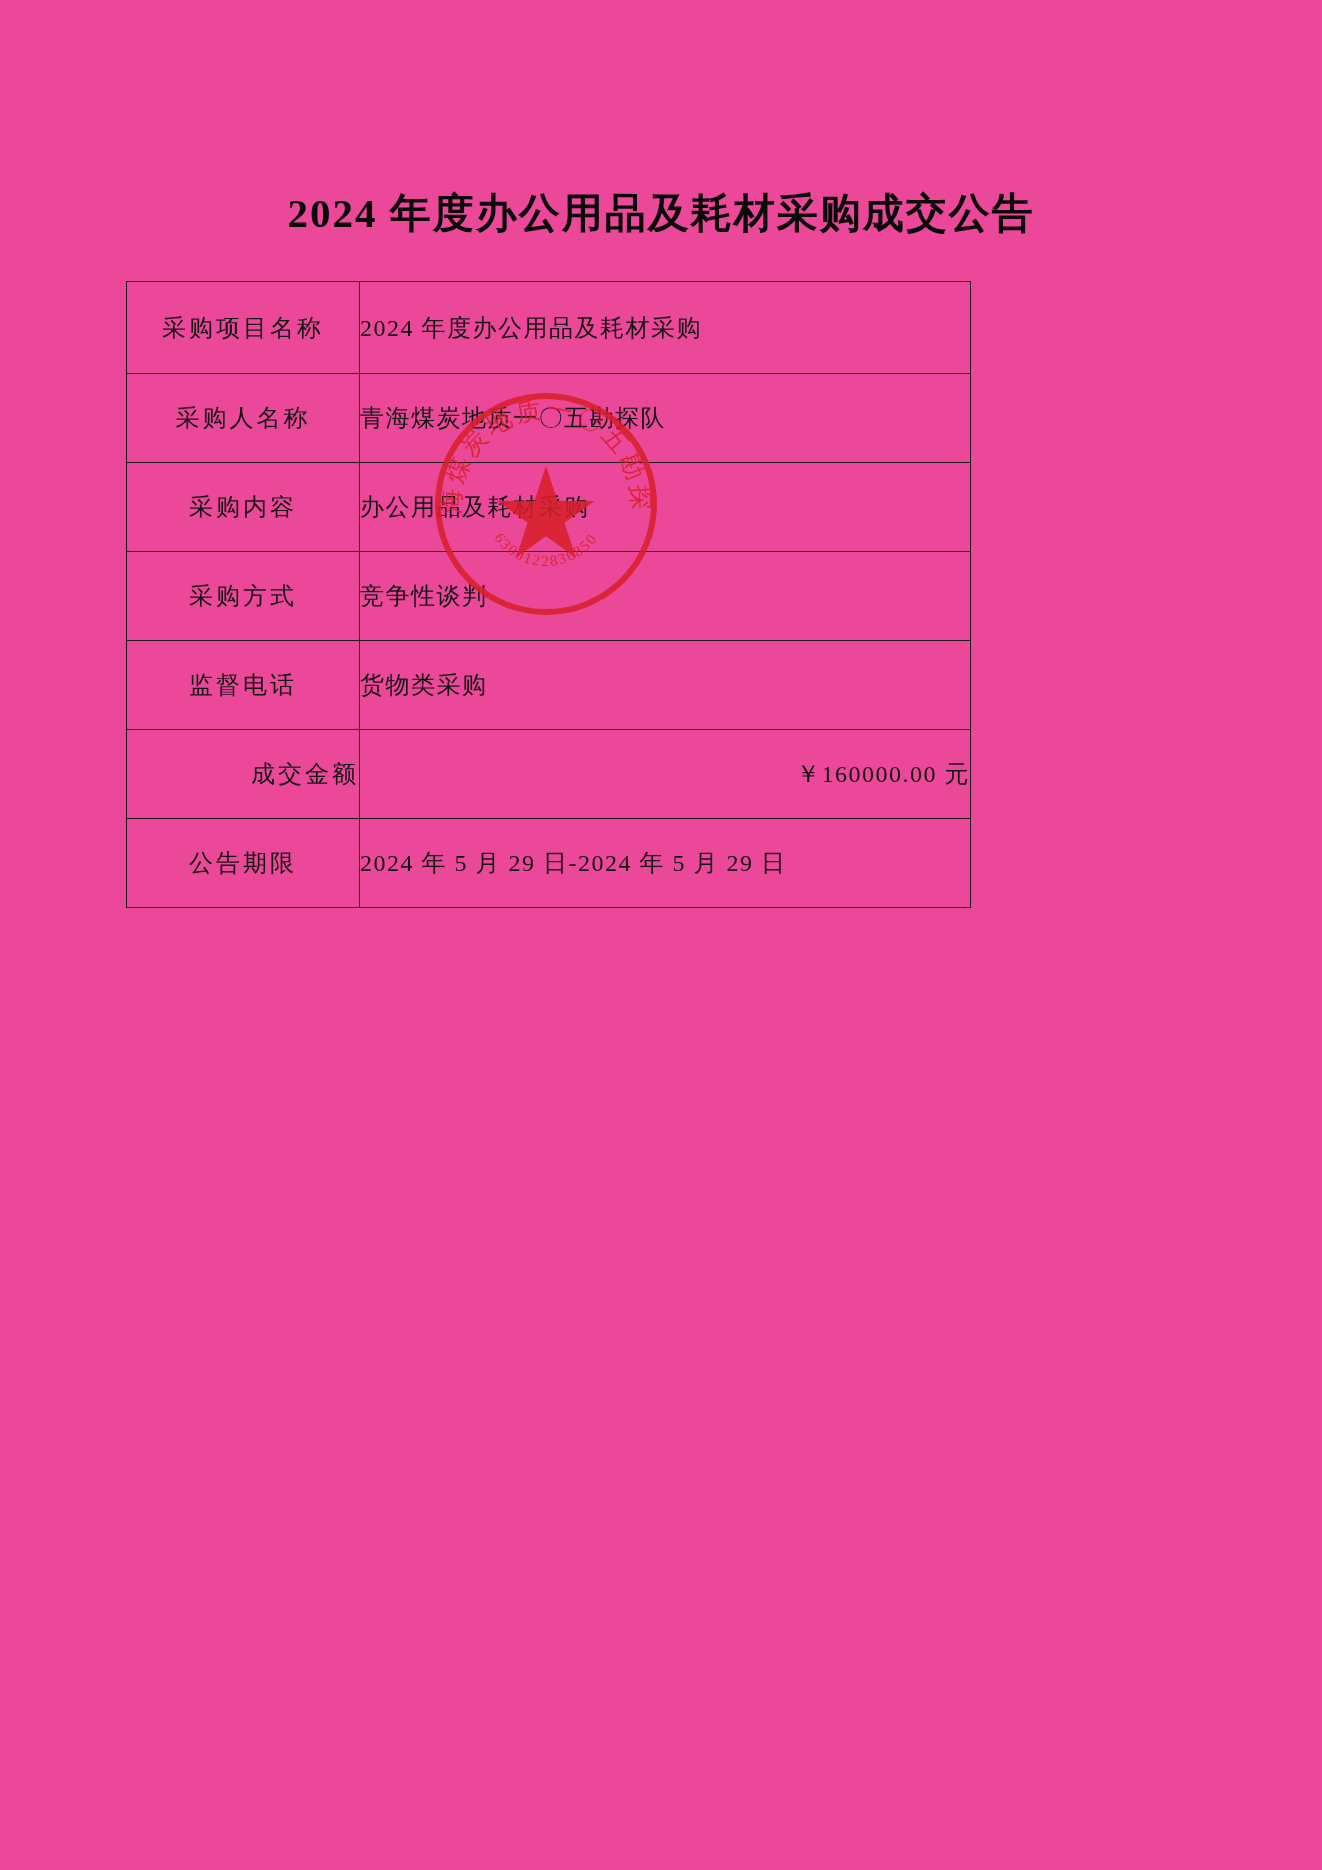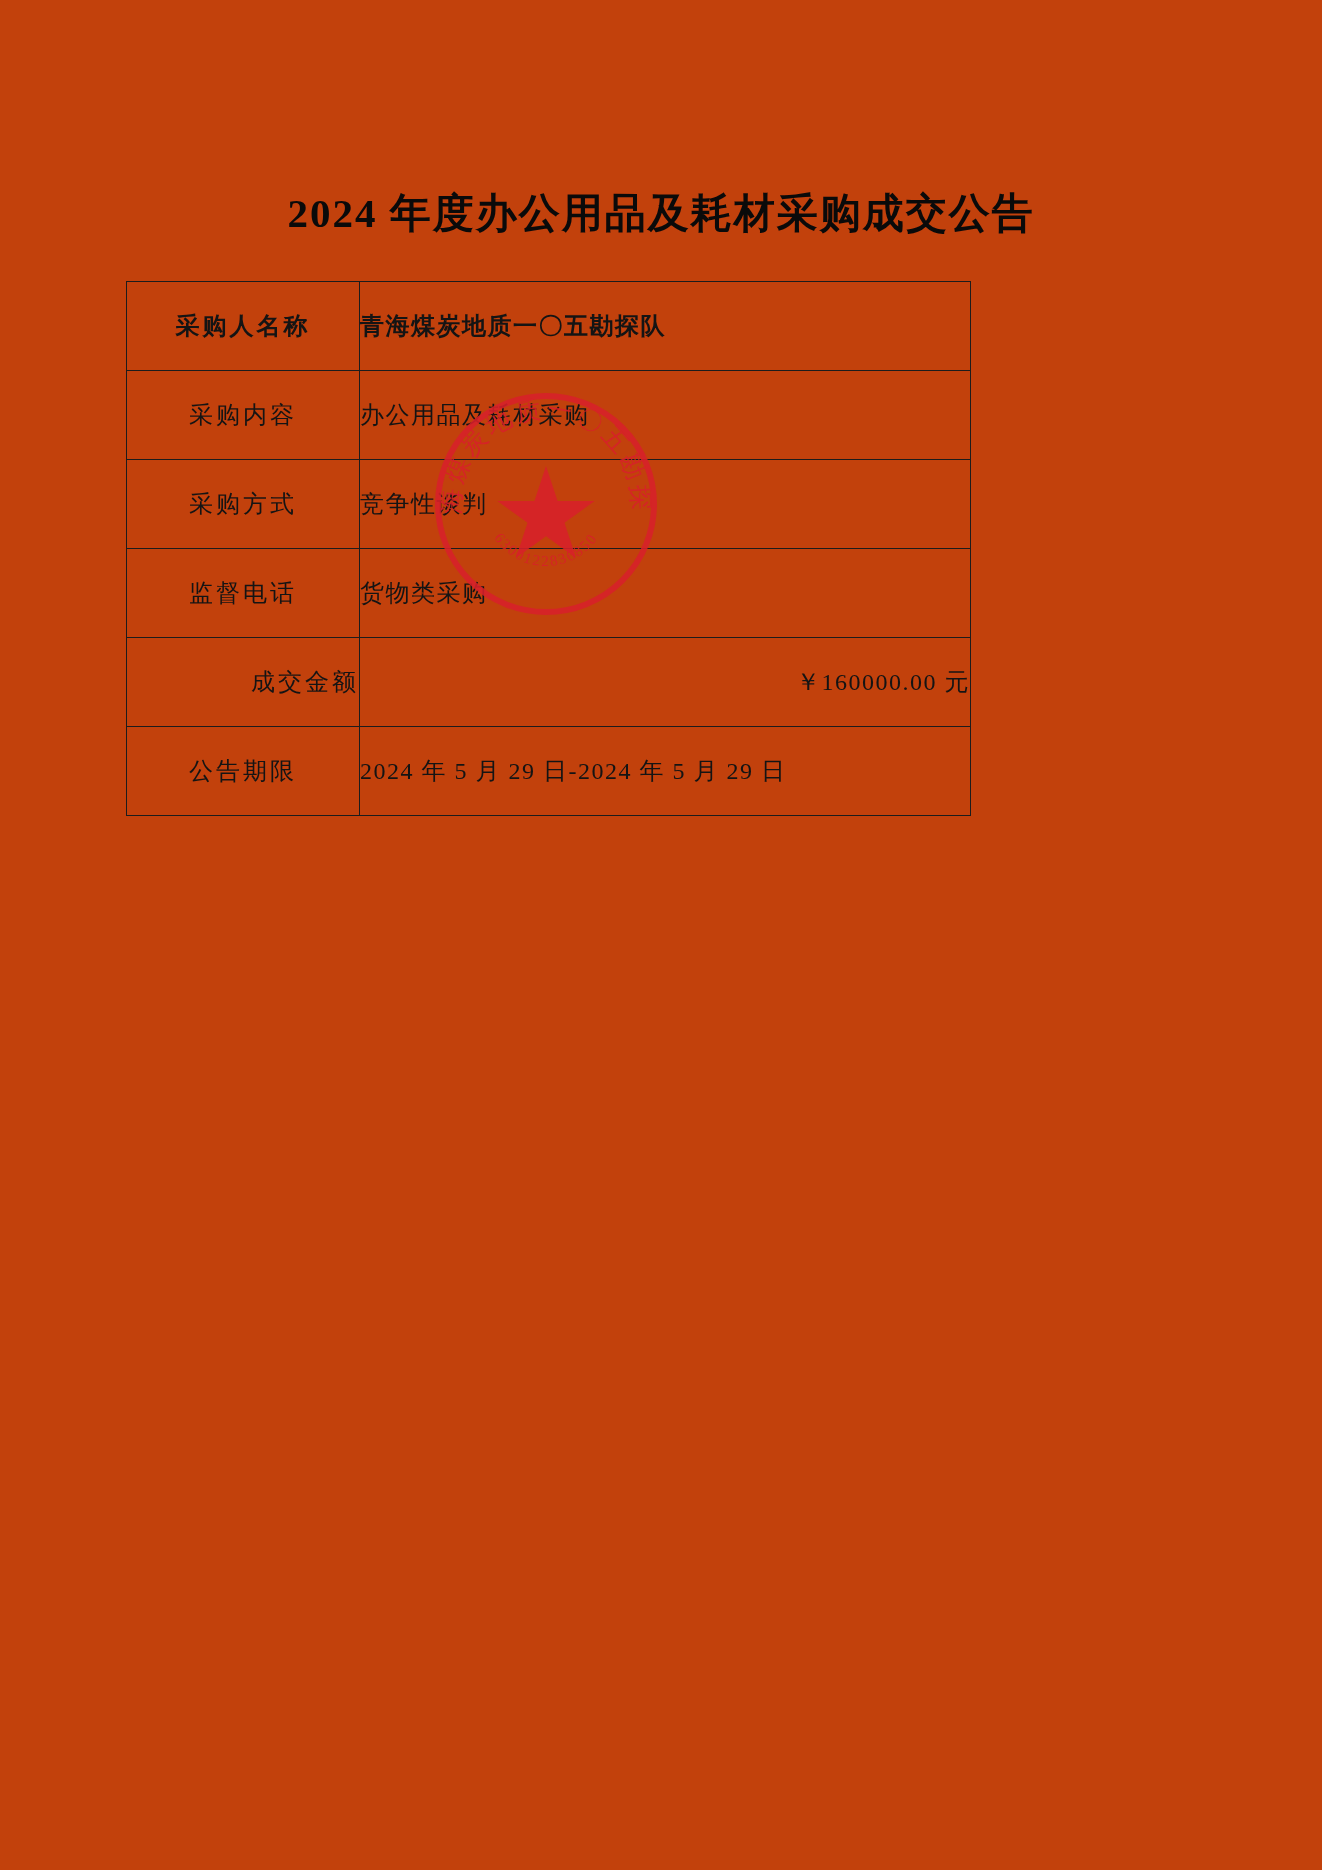--- a/index.html
+++ b/index.html
@@ -12,21 +12,21 @@
     height: 1870px;
     position: relative;
     font-family: "Liberation Serif", "DejaVu Serif", serif;
     color: #111;
     overflow: hidden;
   }
 
   .page {
     position: absolute;
     inset: 0;
-    background: #c2410c;
+    background: #ec4899;
   }
 
   .doc-title {
     position: absolute;
     top: 186px;
     left: 0;
     width: 100%;
     text-align: center;
     font-size: 41px;
     font-weight: bold;
@@ -56,21 +56,21 @@
     letter-spacing: 3px;
     font-family: "Liberation Serif", "DejaVu Serif", serif;
   }
   td.value {
     padding-left: 18px;
     text-align: left;
     letter-spacing: 1.5px;
     font-family: "Liberation Serif", "DejaVu Serif", serif;
   }
   tr.r1 td { height: 91px; }
-  tr.r2 td { height: 88px; font-weight: bold; }
+  tr.r2 td { height: 88px; }
   tr.r3 td { height: 88px; }
   tr.r4 td { height: 88px; }
   tr.r5 td { height: 88px; }
   tr.r6 td { height: 88px; }
   tr.r7 td { height: 88px; text-align: right; }
   tr.r8 td { height: 88px; }
   tr.r9 td { height: 230px; }
 
   .value-lines {
     display: block;
@@ -104,20 +104,24 @@
 </style>
 </head>
 <body>
 
 <div class="page">
 
   <div class="doc-title">2024 年度办公用品及耗材采购成交公告</div>
 
   <table class="info-table">
     <tbody>
+      <tr class="r1">
+        <td class="label">采购项目名称</td>
+        <td class="value">2024 年度办公用品及耗材采购</td>
+      </tr>
       <tr class="r2">
         <td class="label">采购人名称</td>
         <td class="value">青海煤炭地质一〇五勘探队</td>
       </tr>
       <tr class="r3">
         <td class="label">采购内容</td>
         <td class="value">办公用品及耗材采购</td>
       </tr>
       <tr class="r4">
         <td class="label">采购方式</td>

